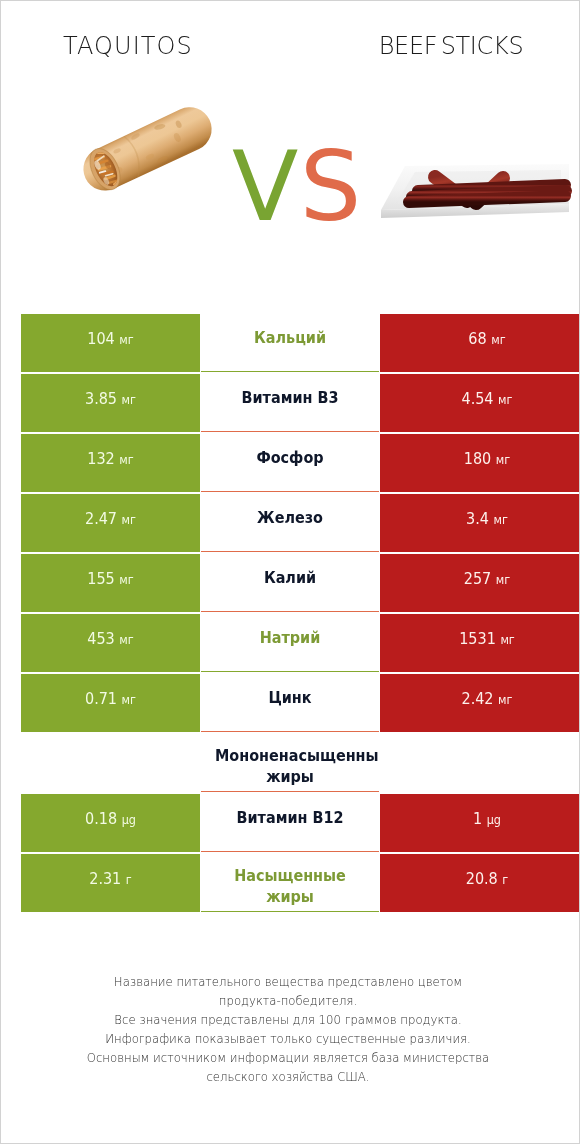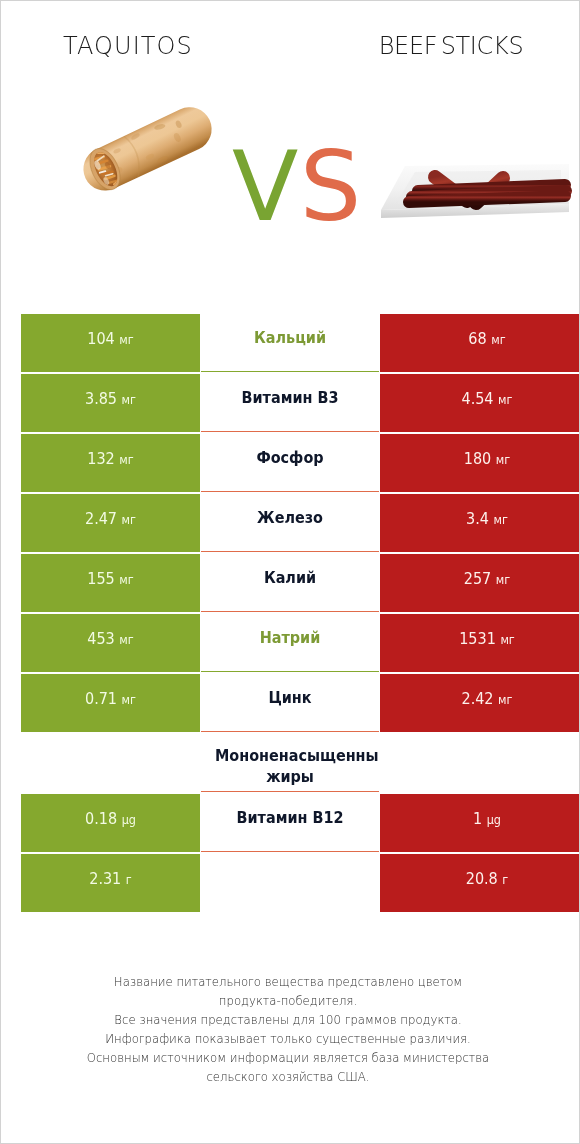--- a/index.html
+++ b/index.html
@@ -271,20 +271,23 @@
           <span class="nut">Витамин B12</span>
         </div>
         <div class="cell cR">
           <span class="val">1 <span class="u">μg</span></span>
         </div>
       </div>
       <div class="row win-green">
         <div class="cell cL">
           <span class="val">2.31 <span class="u">г</span></span>
         </div>
+        <div class="cell cM  multiline">
+          <span class="nut">Насыщенные жиры</span>
+        </div>
         <div class="cell cR">
           <span class="val">20.8 <span class="u">г</span></span>
         </div>
       </div>
     </div>
 
   <div class="footer" id="footer">
       <div>Название питательного вещества представлено цветом</div>
       <div>продукта-победителя.</div>
       <div>Все значения представлены для 100 граммов продукта.</div>

